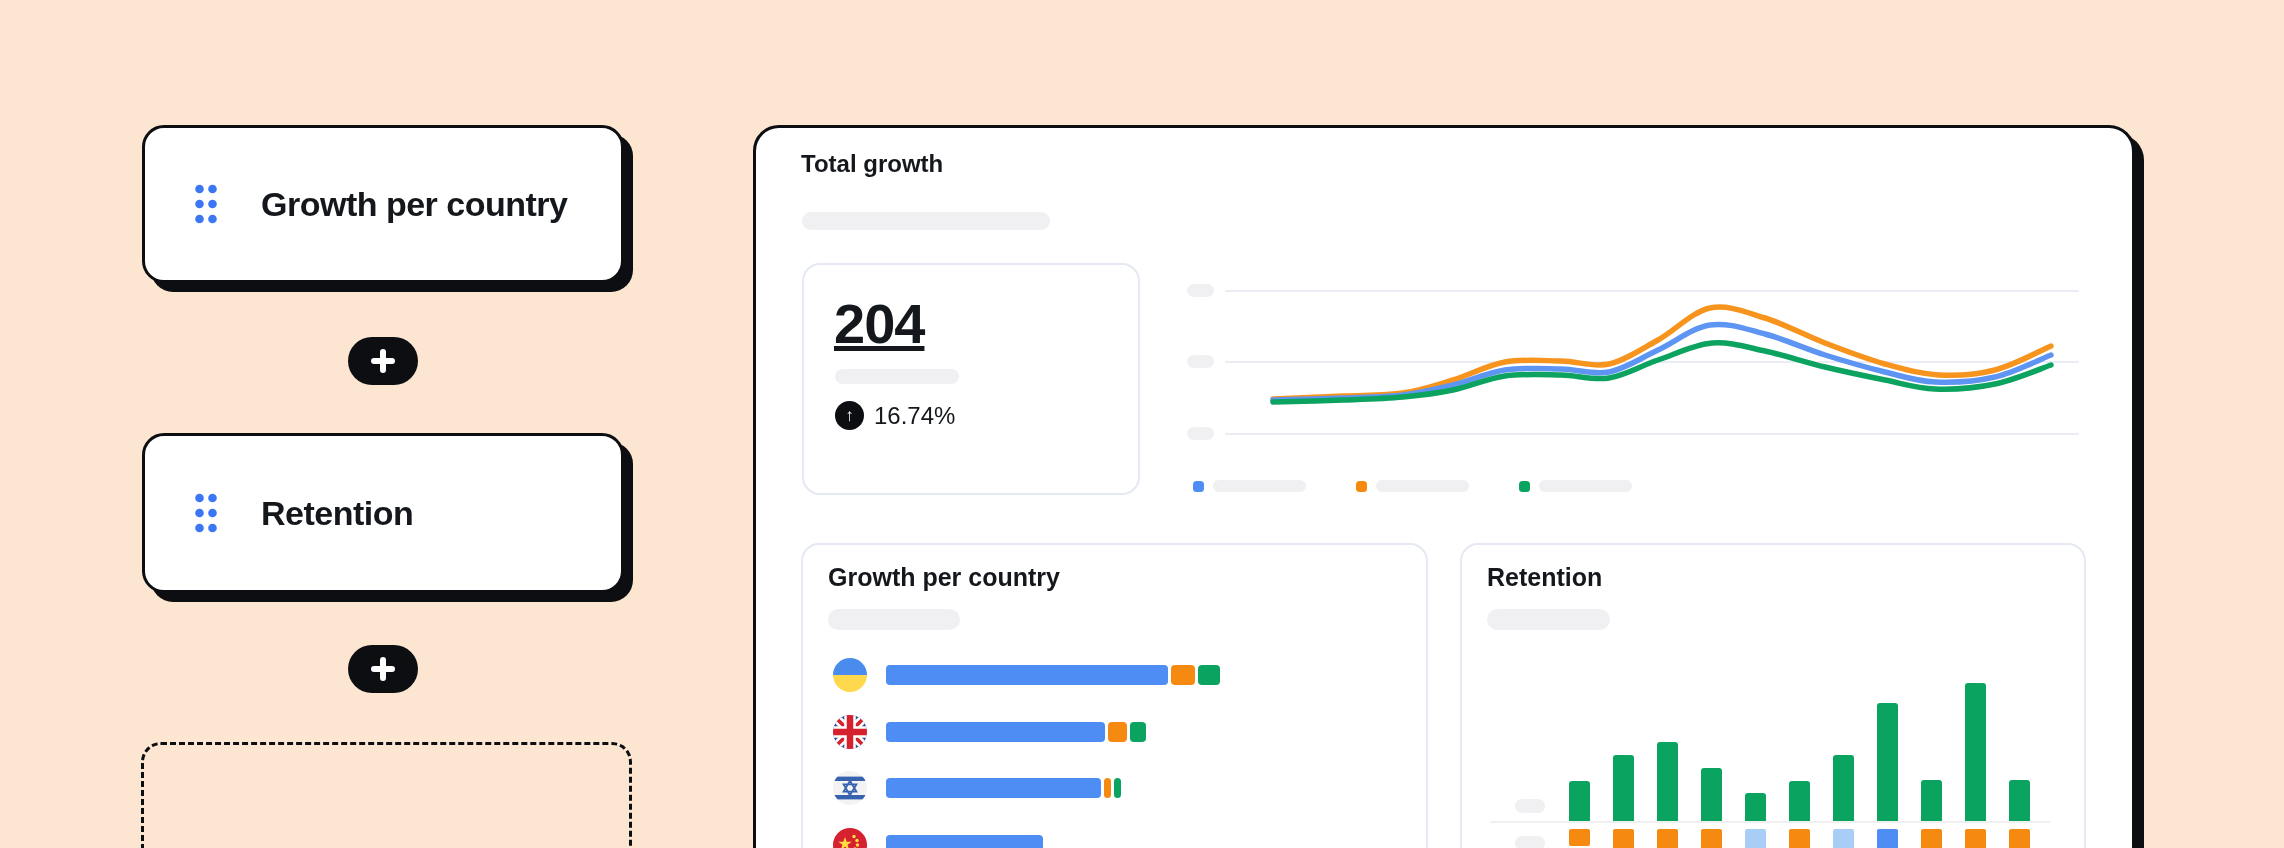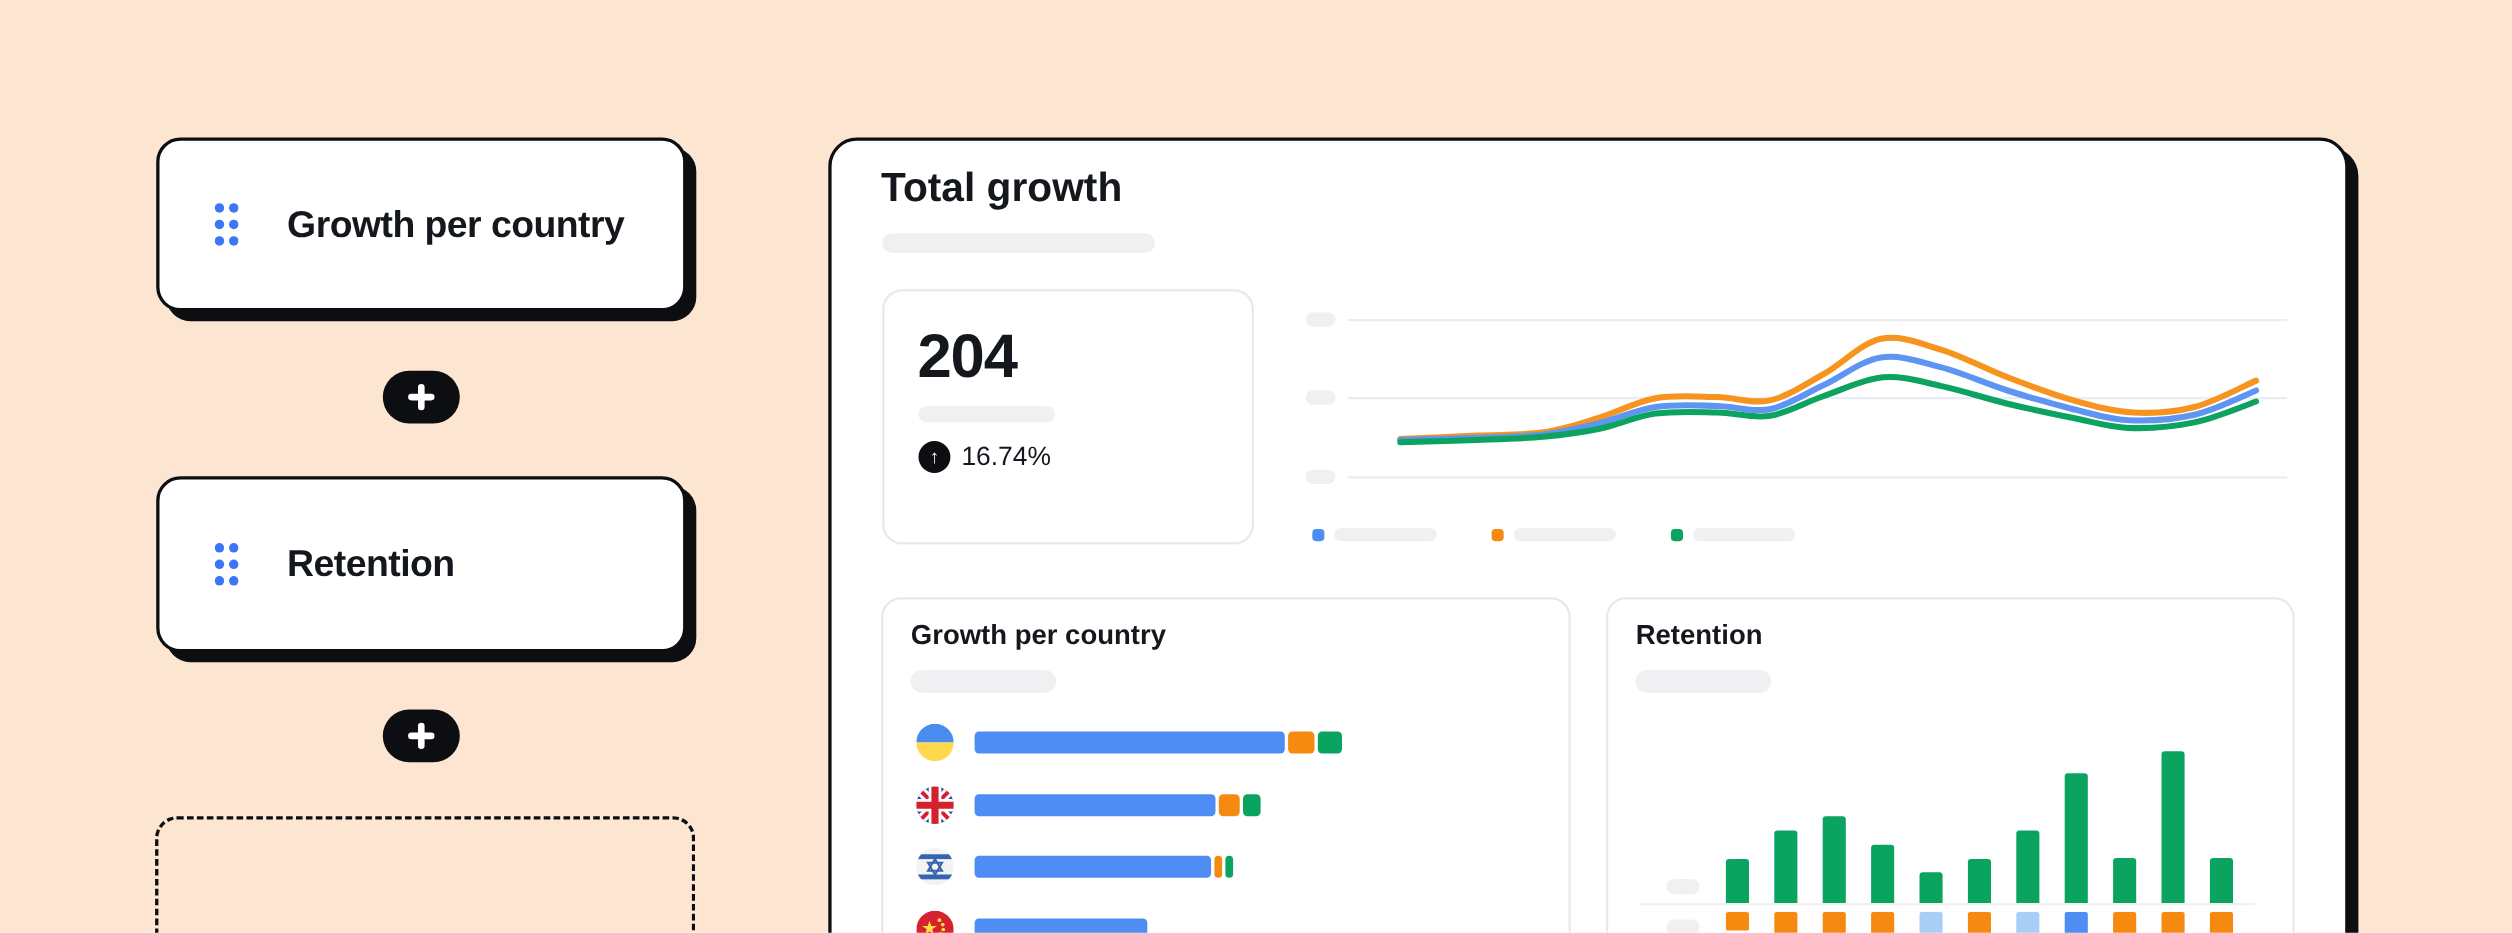--- a/index.html
+++ b/index.html
@@ -32,28 +32,28 @@
     position:absolute;left:141px;top:742px;width:485px;height:150px;
     border:3px dashed var(--ink);border-radius:20px;background:transparent;
   }
 
   
   .panel{
     position:absolute;left:753px;top:125px;width:1382px;height:820px;
     background:#fff;border:3px solid var(--ink);border-radius:26px;
     box-shadow:9px 9px 0 0 var(--ink);box-sizing:border-box;
   }
-  .panel-title{position:absolute;left:45px;top:22px;font-size:37px;font-weight:700;}
+  .panel-title{position:absolute;left:45px;top:22px;font-size:24px;font-weight:700;}
   .skel{background:var(--skeleton);border-radius:99px;}
 
   .stat-card{
     position:absolute;left:46px;top:135px;width:338px;height:232px;
     border:2px solid var(--cardBorder);border-radius:18px;box-sizing:border-box;background:#fff;
   }
-  .stat-value{position:absolute;left:30px;top:26px;font-size:56px;font-weight:700;letter-spacing:-1px;}
+  .stat-value{position:absolute;left:30px;top:26px;font-size:56px;font-weight:700;letter-spacing:-1px;text-decoration:underline;}
   .stat-badge{position:absolute;left:31px;top:136px;display:flex;align-items:center;}
   .badge-circle{
     width:29px;height:29px;border-radius:50%;background:var(--ink);color:#fff;
     display:flex;align-items:center;justify-content:center;font-size:17px;font-weight:700;
   }
   .stat-change{margin-left:10px;font-size:24px;font-weight:500;}
 
   .gridline{position:absolute;left:469px;width:854px;height:2px;background:var(--gridline);}
   .tickpill{position:absolute;left:431px;width:27px;height:13px;}
 

